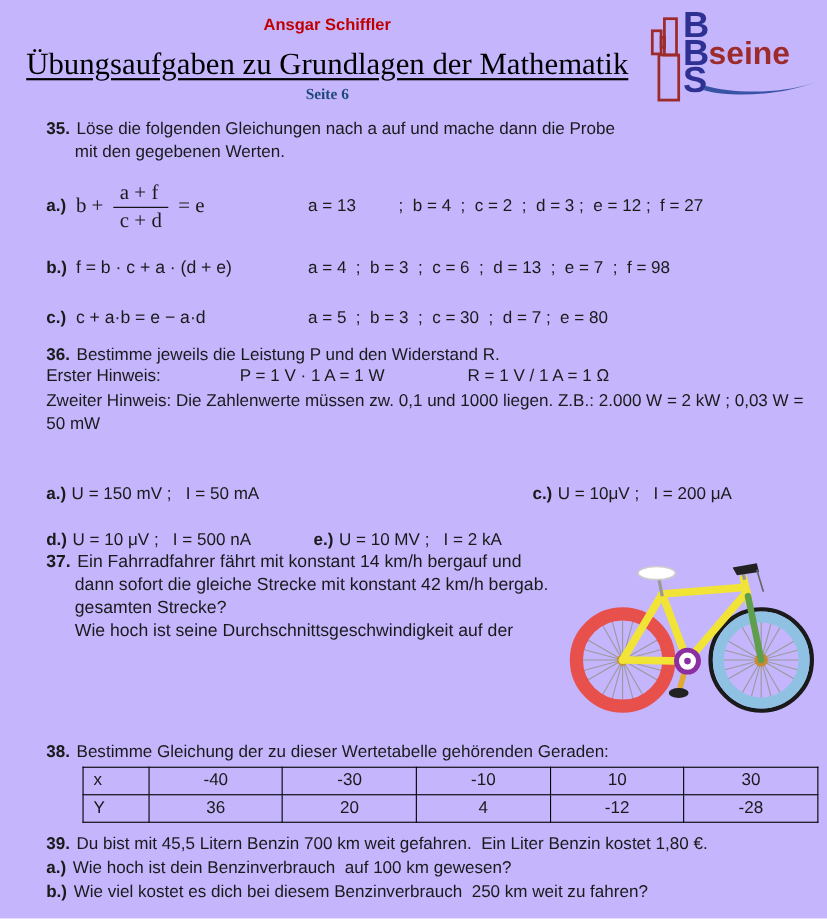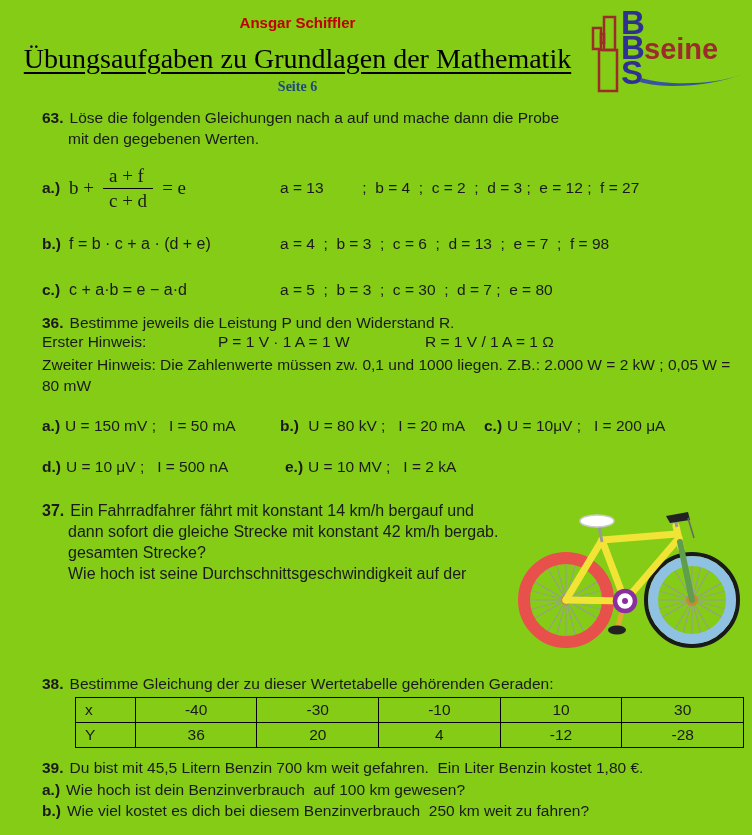--- a/index.html
+++ b/index.html
@@ -1,18 +1,18 @@
 <!DOCTYPE html>
 <html><head>
 <meta charset="utf-8">
 <style>
   * { margin:0; padding:0; box-sizing:border-box; }
   html,body { background:#ffffff; }
   .page {
-    position:relative; width:752px; height:835px; background:#84cc16;
+    position:relative; width:752px; height:835px; background:#c4b5fd;
     font-family:"Liberation Sans", sans-serif; color:#1a1a1a; overflow:hidden;
   }
   .pre { white-space:pre; }
 
   
   .header-block { position:absolute; left:0; top:14px; width:595px; text-align:center; }
   .author { font-size:15px; font-weight:bold; color:#C00000; }
   .title {
     margin-top:12px; font-family:"Liberation Serif", serif; font-weight:normal;
     font-size:28px; color:#000; text-decoration:underline; text-underline-offset:4px;
@@ -50,21 +50,21 @@
   
   .sec36 { top:312px; }
   .hintrow { position:relative; height:21px; font-size:15.5px; }
   .h-label { position:absolute; left:0; }
   .h-p { position:absolute; left:176px; }
   .h-r { position:absolute; left:383px; }
   .hint2 { font-size:15.5px; line-height:21px; }
   .urow { position:relative; height:22px; font-size:15.5px; }
   .urow1 { margin-top:21px; }
   .urow2 { margin-top:19px; }
-  .uitem { position:absolute; }
+  .uitem { position:absolute;margin-top:24px; }
   .uitem b { margin-right:5px; }
   .u-a,.u-d { left:0; } .u-b { left:238px; } .u-c { left:442px; } .u-e { left:243px; }
 
   
   .sec37 { top:500px; display:flex; }
   .q37text { width:462px; flex:0 0 462px; }
   .q37text .qline { font-size:16px; line-height:21px; }
   .bike { flex:0 0 246px; margin-top:-2px; }
 
   
@@ -104,21 +104,21 @@
     <span class="logo-b b1">B</span>
     <span class="logo-b b2">B</span>
     <span class="logo-b b3">S</span>
     <span class="logo-ingen">seine</span>
     <svg class="swoosh" width="105" height="20" viewBox="0 0 105 20">
       <path d="M0,10 C25,17 70,15 103,2 C75,13 28,14 1,6 Z" fill="#3953A4"></path>
     </svg>
   </div>
 
   <section class="sec sec35">
-    <p class="qline"><b class="qnum">63.</b><span>Löse die folgenden Gleichungen nach a auf und mache dann die Probe</span></p>
+    <p class="qline"><b class="qnum">35.</b><span>Löse die folgenden Gleichungen nach a auf und mache dann die Probe</span></p>
     <p class="qline cont">mit den gegebenen Werten.</p>
 
     <div class="row35 row-a">
       <b class="ilabel">a.)</b>
       <span class="eqA">
         <span>b +</span>
         <span class="frac">
           <span class="fnum">a + f</span>
           <span class="fden">c + d</span>
         </span>
@@ -140,25 +140,24 @@
     </div>
   </section>
 
   <section class="sec sec36">
     <p class="qline"><b class="qnum">36.</b><span>Bestimme jeweils die Leistung P und den Widerstand R.</span></p>
     <div class="hintrow">
       <span class="h-label">Erster Hinweis:</span>
       <span class="h-p">P = 1 V · 1 A = 1 W</span>
       <span class="h-r">R = 1 V / 1 A = 1 Ω</span>
     </div>
-    <p class="hint2">Zweiter Hinweis: Die Zahlenwerte müssen zw. 0,1 und 1000 liegen. Z.B.: 2.000 W = 2 kW ; 0,05 W = 80 mW</p>
+    <p class="hint2">Zweiter Hinweis: Die Zahlenwerte müssen zw. 0,1 und 1000 liegen. Z.B.: 2.000 W = 2 kW ; 0,03 W = 50 mW</p>
 
     <div class="urow urow1">
       <span class="uitem u-a"><b>a.)</b><span class="pre">U = 150 mV ;   I = 50 mA</span></span>
-      <span class="uitem u-b"><b>b.)</b><span class="pre"> U = 80 kV ;   I = 20 mA</span></span>
       <span class="uitem u-c"><b>c.)</b><span class="pre">U = 10μV ;   I = 200 μA</span></span>
     </div>
     <div class="urow urow2">
       <span class="uitem u-d"><b>d.)</b><span class="pre">U = 10 μV ;   I = 500 nA</span></span>
       <span class="uitem u-e"><b>e.)</b><span class="pre">U = 10 MV ;   I = 2 kA</span></span>
     </div>
   </section>
 
   <section class="sec sec37">
     <div class="q37text">

